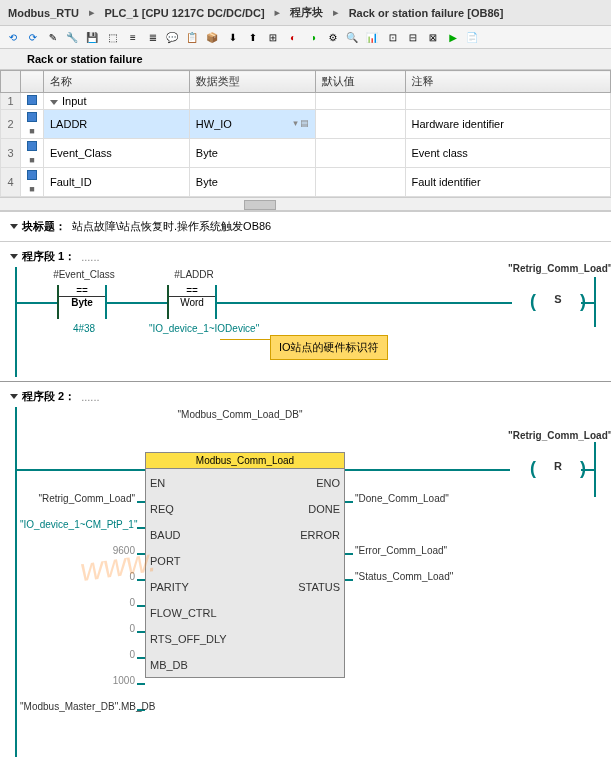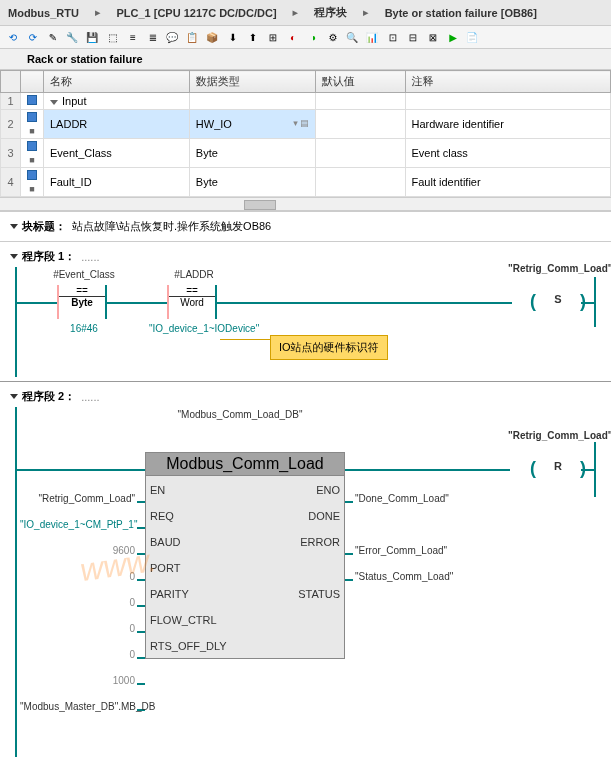--- a/index.html
+++ b/index.html
@@ -1,17 +1,17 @@
 <!DOCTYPE html>
 <html><head>
 <meta charset="utf-8">
 <style>
 *{box-sizing:border-box;margin:0;padding:0;font-family:Arial,"Microsoft YaHei",sans-serif;font-size:11px}
 body{background:#fff;width:611px}
-.breadcrumb{background:#e8e8e8;padding:5px 8px;display:flex;align-items:center;gap:16px;border-bottom:1px solid #ccc}
+.breadcrumb{background:#e8e8e8;padding:5px 8px;display:flex;align-items:center;gap:10px;border-bottom:1px solid #ccc}
 .breadcrumb span{color:#333;font-weight:bold}
 .breadcrumb .sep{color:#666;font-weight:normal}
 .toolbar{background:#f5f5f5;padding:3px 5px;display:flex;gap:4px;border-bottom:1px solid #ccc;align-items:center}
 .tb-icon{width:16px;height:16px;display:inline-flex;align-items:center;justify-content:center;cursor:pointer;font-size:10px}
 .section-title{background:#f0f0f0;padding:4px 27px;font-weight:bold;border-bottom:1px solid #ccc}
 .var-table{width:100%;border-collapse:collapse}
 .var-table th{background:linear-gradient(#f8f8f8,#e8e8e8);border:1px solid #aaa;padding:3px 6px;text-align:left;font-weight:normal;color:#333}
 .var-table td{border:1px solid #ddd;padding:2px 6px;background:#fff}
 .var-table .rownum{width:20px;text-align:center;background:#eee;color:#666}
 .var-table .icon-cell{width:20px;text-align:center}
@@ -19,30 +19,30 @@
 .var-icon{display:inline-block;width:10px;height:10px;background:#4080d0;border:1px solid #2060a0}
 .dd-icon{color:#888;font-size:9px}
 .tri{display:inline-block;width:0;height:0;border-left:4px solid transparent;border-right:4px solid transparent;border-top:5px solid #333;margin-right:4px;vertical-align:middle}
 .block{padding:4px 10px;border-top:1px solid #ccc}
 .block-hdr{display:flex;align-items:center;padding:3px 0;font-weight:bold}
 .ladder{padding:10px 20px;position:relative;min-height:100px}
 .rail{position:absolute;top:0;bottom:0;width:2px;background:#008080}
 .rail-l{left:5px}
 .rail-r{right:5px}
 .hline{position:absolute;height:2px;background:#008080;top:35px}
-.cmp-box{position:absolute;width:50px;height:34px;border-left:2px solid #fca5a5;border-right:2px solid #008080;top:18px;text-align:center;background:#fff}
+.cmp-box{position:absolute;width:50px;height:34px;border-left:2px solid #14532d;border-right:2px solid #008080;top:18px;text-align:center;background:#fff}
 .cmp-box div{font-size:10px}
 .cmp-label{position:absolute;font-size:10px;color:#333;text-align:center}
 .coil{position:absolute;width:50px;height:20px;top:26px;text-align:center;font-weight:bold}
 .coil::before{content:"(";position:absolute;left:-3px;font-size:18px;color:#008080;top:-2px}
 .coil::after{content:")";position:absolute;right:-3px;font-size:18px;color:#008080;top:-2px}
 .coil .letter{color:#333;font-size:11px}
 .callout{position:absolute;background:#ffd966;border:1px solid #d4a000;padding:4px 8px;font-size:11px;z-index:5}
 .fb-block{position:absolute;width:200px;background:#e8e8e8;border:1px solid #888}
-.fb-title{background:#a3a3a3;text-align:center;padding:2px;font-size:16px;border-bottom:1px solid #888}
+.fb-title{background:#fde047;text-align:center;padding:2px;font-size:10px;border-bottom:1px solid #888}
 .fb-row{display:flex;justify-content:space-between;padding:1px 4px;font-size:10px}
 .fb-pin-l{text-align:right;color:#333}
 .fb-pin-r{text-align:right;color:#333}
 .pin-label{position:absolute;font-size:10px;text-align:right;color:#333}
 .pin-label-r{text-align:left}
 .teal{color:#008080}
 .gray{color:#888}
 .wm{position:absolute;color:rgba(255,140,40,0.3);font-size:32px;font-style:italic;pointer-events:none;z-index:1}
 .scroll-stub{height:14px;background:#f0f0f0;border-top:1px solid #ccc;border-bottom:1px solid #ccc;position:relative}
 .scroll-stub::before{content:"";position:absolute;left:40%;top:2px;width:30px;height:8px;background:#ccc;border:1px solid #aaa}
@@ -53,21 +53,21 @@
 </head>
 <body>
 
 <div class="breadcrumb">
   <span>Modbus_RTU</span>
   <span class="sep">▸</span>
   <span>PLC_1 [CPU 1217C DC/DC/DC]</span>
   <span class="sep">▸</span>
   <span>程序块</span>
   <span class="sep">▸</span>
-  <span>Byte or station failure [OB86]</span>
+  <span>Rack or station failure [OB86]</span>
 </div>
 
 <div class="toolbar">
   <span class="tb-icon" style="color:#06c">⟲</span>
   <span class="tb-icon" style="color:#06c">⟳</span>
   <span class="tb-icon">✎</span>
   <span class="tb-icon">🔧</span>
   <span class="tb-icon">💾</span>
   <span class="tb-icon">⬚</span>
   <span class="tb-icon">≡</span>
@@ -155,21 +155,21 @@
     <span style="font-weight:normal;color:#888;margin-left:6px">......</span>
   </div>
   <div class="ladder" style="height:110px">
     <div class="rail rail-l"></div>
 
     <div class="hline" style="left:5px;width:42px"></div>
     <div class="cmp-box" style="left:47px">
       <div class="cmp-label" style="top:-16px;left:-12px;width:74px">#Event_Class</div>
       <div>==</div>
       <div style="border-top:1px solid #333;font-weight:bold">Byte</div>
-      <div class="cmp-label teal" style="top:38px;left:0;width:50px">16#46</div>
+      <div class="cmp-label teal" style="top:38px;left:0;width:50px">4#38</div>
     </div>
     <div class="hline" style="left:97px;width:60px"></div>
 
     <div class="cmp-box" style="left:157px">
       <div class="cmp-label" style="top:-16px;left:-5px;width:60px">#LADDR</div>
       <div>==</div>
       <div style="border-top:1px solid #333;font-weight:normal">Word</div>
       <div class="cmp-label teal" style="top:38px;left:-20px;width:90px">"IO_device_1~IODevice"</div>
     </div>
     <div class="hline" style="left:207px;width:295px"></div>
@@ -226,20 +226,24 @@
           <div class="fb-row" style="height: 26px; line-height: 26px;">
             <span class="fb-pin-l">PARITY</span>
             <span class="fb-pin-r">STATUS</span>
           </div>
           <div class="fb-row" style="height: 26px; line-height: 26px;">
             <span class="fb-pin-l">FLOW_CTRL</span>
             <span class="fb-pin-r"></span>
           </div>
           <div class="fb-row" style="height: 26px; line-height: 26px;">
             <span class="fb-pin-l">RTS_OFF_DLY</span>
+            <span class="fb-pin-r"></span>
+          </div>
+          <div class="fb-row" style="height: 26px; line-height: 26px;">
+            <span class="fb-pin-l">MB_DB</span>
             <span class="fb-pin-r"></span>
           </div>
         </div>
     </div>
 
     <div class="hline" style="left:335px;top:62px;width:165px"></div>
     <div class="coil" style="right:18px;top:53px">
       <div class="cmp-label" style="top:-30px;left:-25px;width:100px">"Retrig_Comm_Load"</div>
       <span class="letter">R</span>
     </div>

